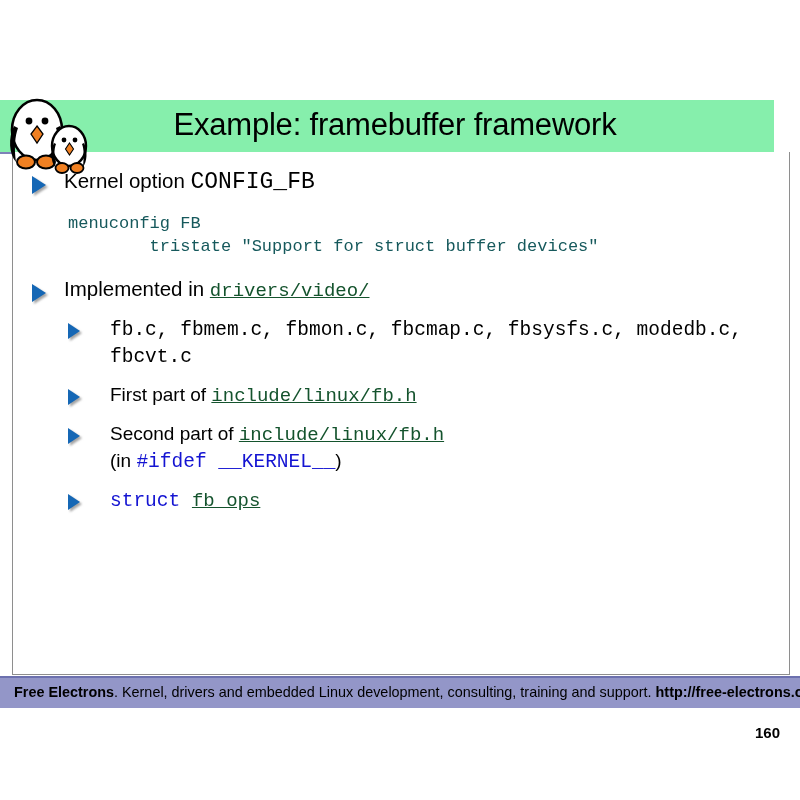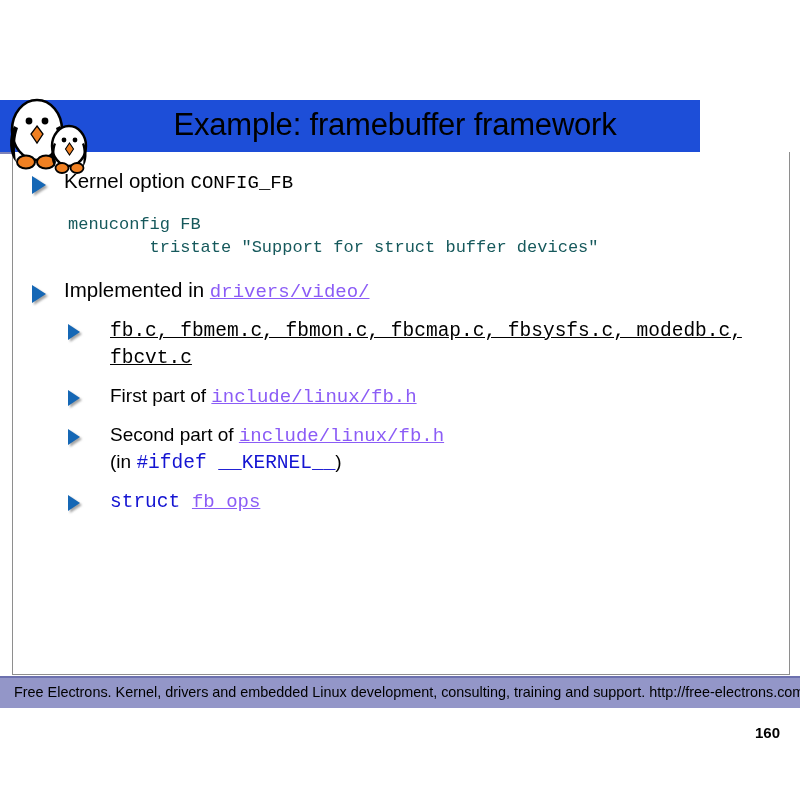--- a/index.html
+++ b/index.html
@@ -19,23 +19,23 @@
     width: 800px;
     height: 800px;
     background: #ffffff;
   }
 
   
   #title-bar {
     position: absolute;
     left: 0px;
     top: 100px;
-    width: 700px;
+    width: 774px;
     height: 52px;
-    background: #1d4ed8;
+    background: #86efac;
     border-bottom: 2px solid #7e82b8;
   }
   #title-text {
     position: absolute;
     left: 0;
     top: 0;
     width: 790px;
     height: 52px;
     line-height: 50px;
     text-align: center;
@@ -106,30 +106,30 @@
   .l2 {
     margin-left: 98px;
     font-size: 19px;
     color: #000000;
     line-height: 25px;
     padding-right: 18px;
   }
 
   .mono {
     font-family: "Liberation Mono", "DejaVu Sans Mono", monospace;
-    font-size: 19px;
+    font-size: 23px;
     letter-spacing: 0px;
   }
   .mono2 {
     font-family: "Liberation Mono", "DejaVu Sans Mono", monospace;
     font-size: 19.5px;
   }
 
   .link {
-    color: #8b5cf6;
+    color: #14532d;
     text-decoration: underline;
     font-family: "Liberation Mono", "DejaVu Sans Mono", monospace;
     font-size: 19px;
   }
   .bluemono {
     color: #1414d2;
     font-family: "Liberation Mono", "DejaVu Sans Mono", monospace;
     font-size: 19.5px;
   }
 
@@ -169,21 +169,21 @@
   #footer-text {
     position: absolute;
     left: 14px;
     top: 0;
     height: 30px;
     line-height: 29px;
     font-size: 14.4px;
     color: #000000;
     white-space: nowrap;
   }
-  #footer-text b { font-weight: normal; }
+  #footer-text b { font-weight: bold; }
 </style>
 </head>
 <body>
 
 <div id="slide">
 
   <div id="title-bar">
     <div id="title-text">Example: framebuffer framework</div>
   </div>
 
@@ -220,21 +220,21 @@
       <div class="row">
         <pre class="code" style="margin-left: 56px; margin-top: 14px; margin-bottom: 10px;">menuconfig FB
         tristate "Support for struct buffer devices"</pre>
       </div>
       <div class="row">
         <span class="tri" style="left: 20px; top: 16px;"></span>
         <div class="l1" style="padding-top: 8px; padding-bottom: 3px;"><span>Implemented in </span><span class="link">drivers/video/</span></div>
       </div>
       <div class="row">
         <span class="tri lvl2" style="left: 56px; top: 16px;"></span>
-        <div class="l2" style="padding-top: 9px; padding-bottom: 3px; text-decoration: underline;"><span class="mono2">fb.c, fbmem.c, fbmon.c, fbcmap.c, fbsysfs.c, modedb.c, fbcvt.c</span></div>
+        <div class="l2" style="padding-top: 9px; padding-bottom: 3px;"><span class="mono2">fb.c, fbmem.c, fbmon.c, fbcmap.c, fbsysfs.c, modedb.c, fbcvt.c</span></div>
       </div>
       <div class="row">
         <span class="tri lvl2" style="left: 56px; top: 16px;"></span>
         <div class="l2" style="padding-top: 9px; padding-bottom: 3px;"><span>First part of </span><span class="link">include/linux/fb.h</span></div>
       </div>
       <div class="row">
         <span class="tri lvl2" style="left: 56px; top: 16px;"></span>
         <div class="l2" style="padding-top: 9px; padding-bottom: 3px;"><span>Second part of </span><span class="link">include/linux/fb.h</span><br><span>(in </span><span class="bluemono">#ifdef __KERNEL__</span><span>)</span></div>
       </div>
       <div class="row">

